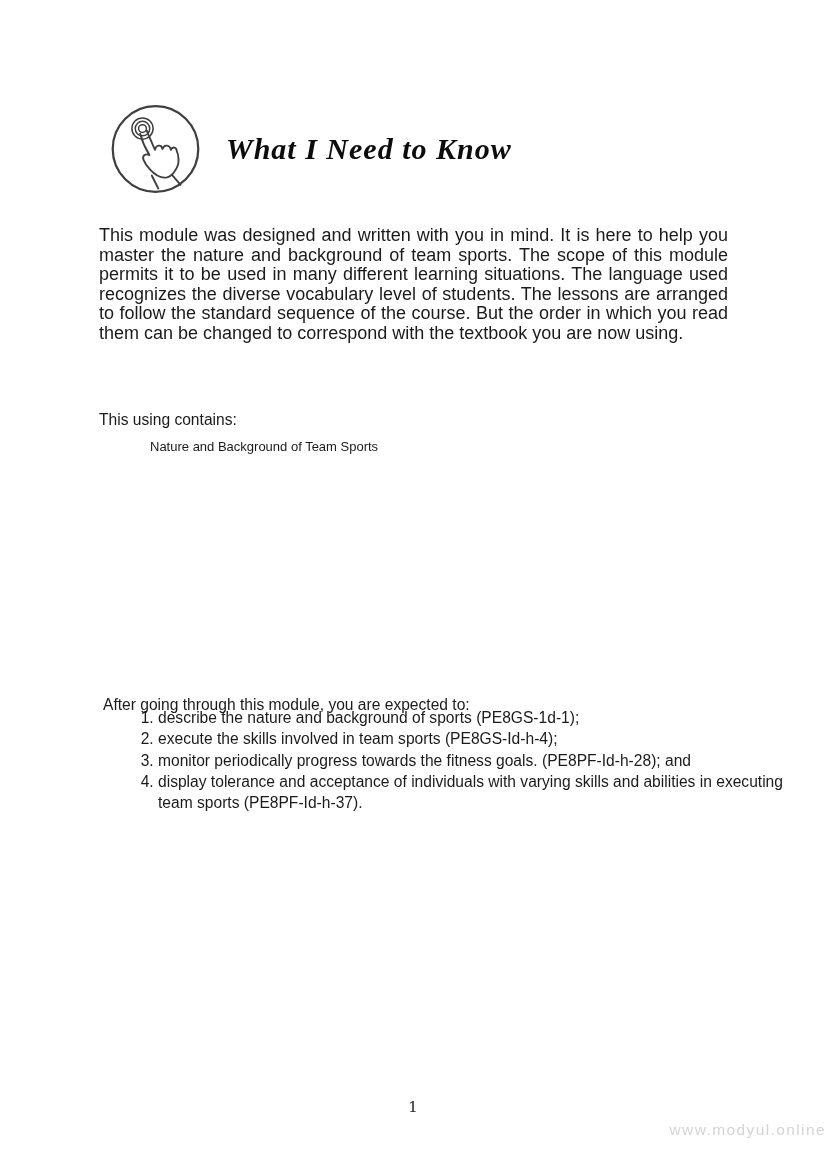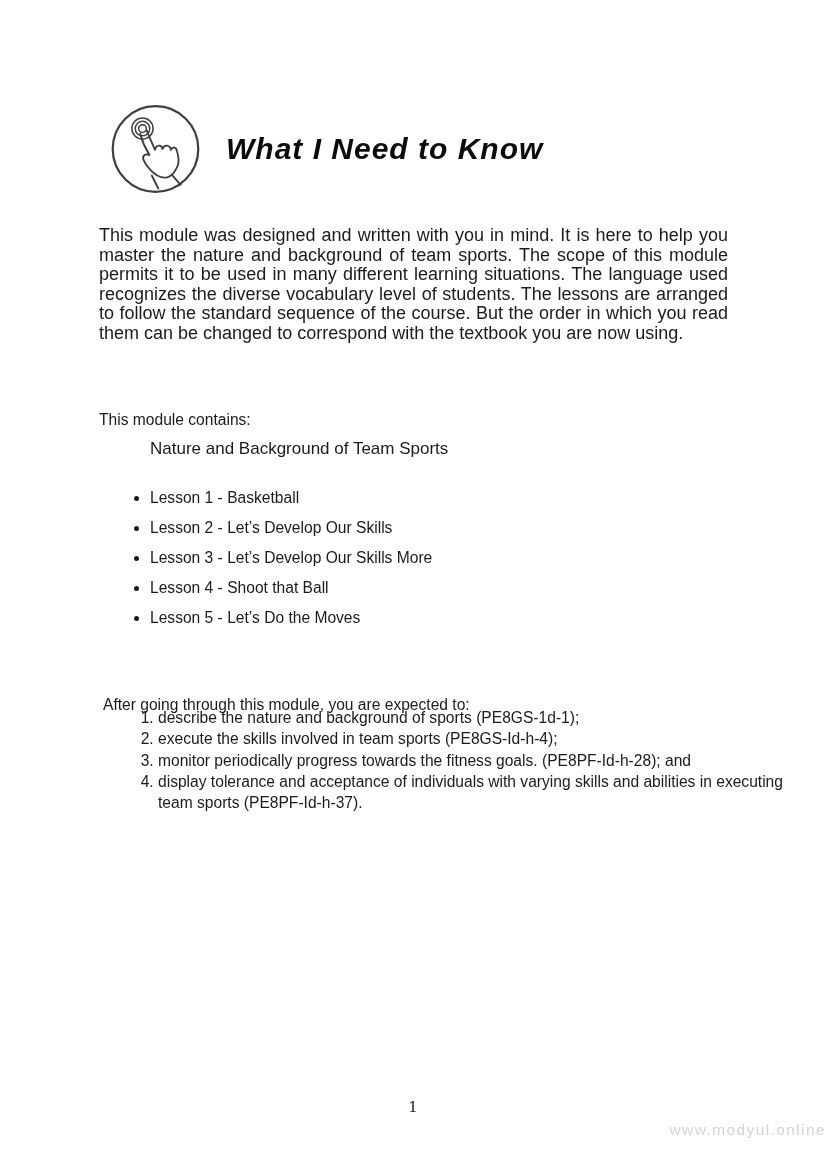--- a/index.html
+++ b/index.html
@@ -18,21 +18,21 @@
     top: 102px;
     width: 93px;
     height: 94px;
   }
   .header-icon svg { width: 100%; height: 100%; }
   .page-title {
     position: absolute;
     left: 226px;
     top: 132px;
     margin: 0;
-    font-family: Liberation Sans, sans-serif;
+    font-family: Liberation Serif, serif;
     font-style: italic;
     font-weight: bold;
     font-size: 30px;
     letter-spacing: 1px;
     color: #0c0c0c;
     white-space: nowrap;
   }
   .intro-paragraph {
     position: absolute;
     left: 99px;
@@ -48,21 +48,21 @@
     left: 99px;
     top: 411px;
     margin: 0;
     font-size: 15.6px;
   }
   .contains-topic {
     position: absolute;
     left: 150px;
     top: 439px;
     margin: 0;
-    font-size: 17px;
+    font-size: 13px;
   }
   .lesson-list {
     position: absolute;
     left: 99px;
     top: 489px;
     margin: 0;
     padding: 0 0 0 51px;
     font-size: 15.6px;
     list-style: disc;
   }
@@ -136,31 +136,24 @@
            C46.5 44 43 36.5 40.5 30"></path>
       <path stroke-width="2" d="M46 78.5 L53 92.5"></path>
       <path stroke-width="2" d="M67.5 77.5 L77 88.5"></path>
     </svg>
   </div>
 
   <h1 class="page-title">What I Need to Know</h1>
 
   <p class="intro-paragraph">This module was designed and written with you in mind. It is here to help you master the nature and background of team sports. The scope of this module permits it to be used in many different learning situations. The language used recognizes the diverse vocabulary level of students. The lessons are arranged to follow the standard sequence of the course. But the order in which you read them can be changed to correspond with the textbook you are now using.</p>
 
-  <p class="contains-label">This module contains:</p>
+  <p class="contains-label">This using contains:</p>
 
   <p class="contains-topic">Nature and Background of Team Sports</p>
 
-  <ul class="lesson-list">
-    <li>Lesson 1 - Basketball</li>
-    <li>Lesson 2 - Let’s Develop Our Skills</li>
-    <li>Lesson 3 - Let’s Develop Our Skills More</li>
-    <li>Lesson 4 - Shoot that Ball</li>
-    <li>Lesson 5 - Let’s Do the Moves</li>
-  </ul>
 
   <p class="objectives-intro">After going through this module, you are expected to:</p>
 
   <ol class="objectives-list">
     <li>describe the nature and background of sports (PE8GS-1d-1);</li>
     <li>execute the skills involved in team sports (PE8GS-Id-h-4);</li>
     <li>monitor periodically progress towards the fitness goals. (PE8PF-Id-h-28); and</li>
     <li>display tolerance and acceptance of individuals with varying skills and abilities in executing team sports (PE8PF-Id-h-37).</li>
   </ol>
 

